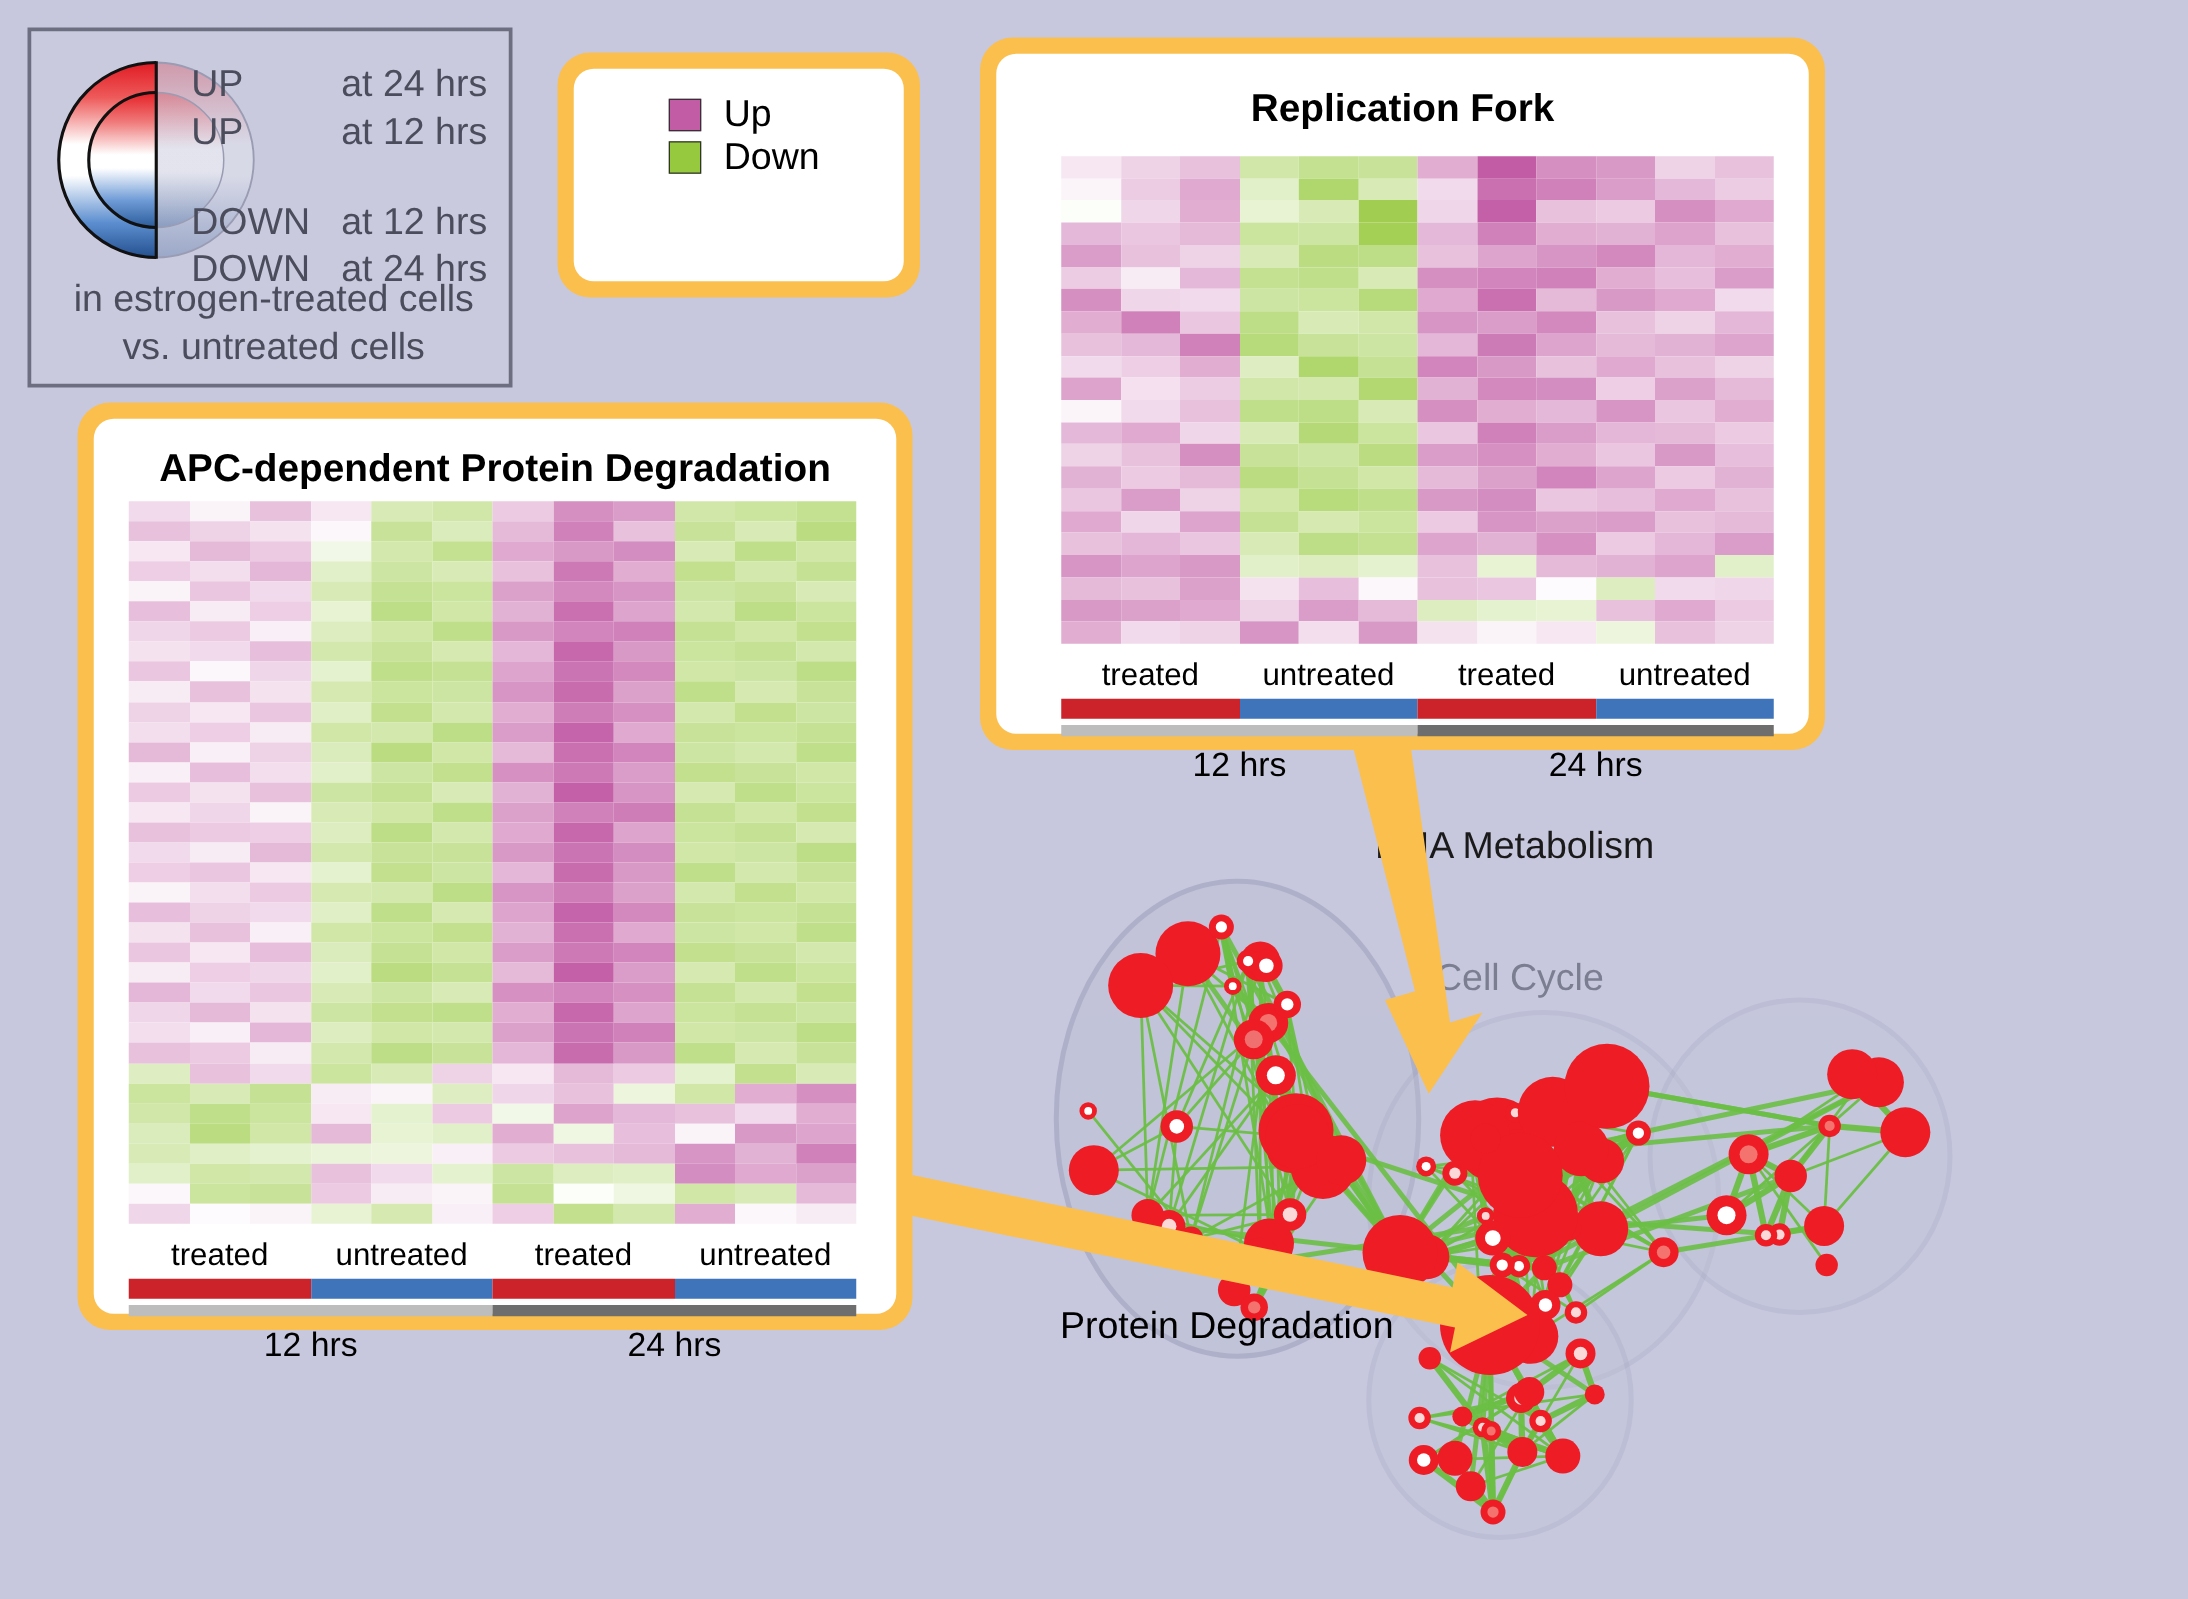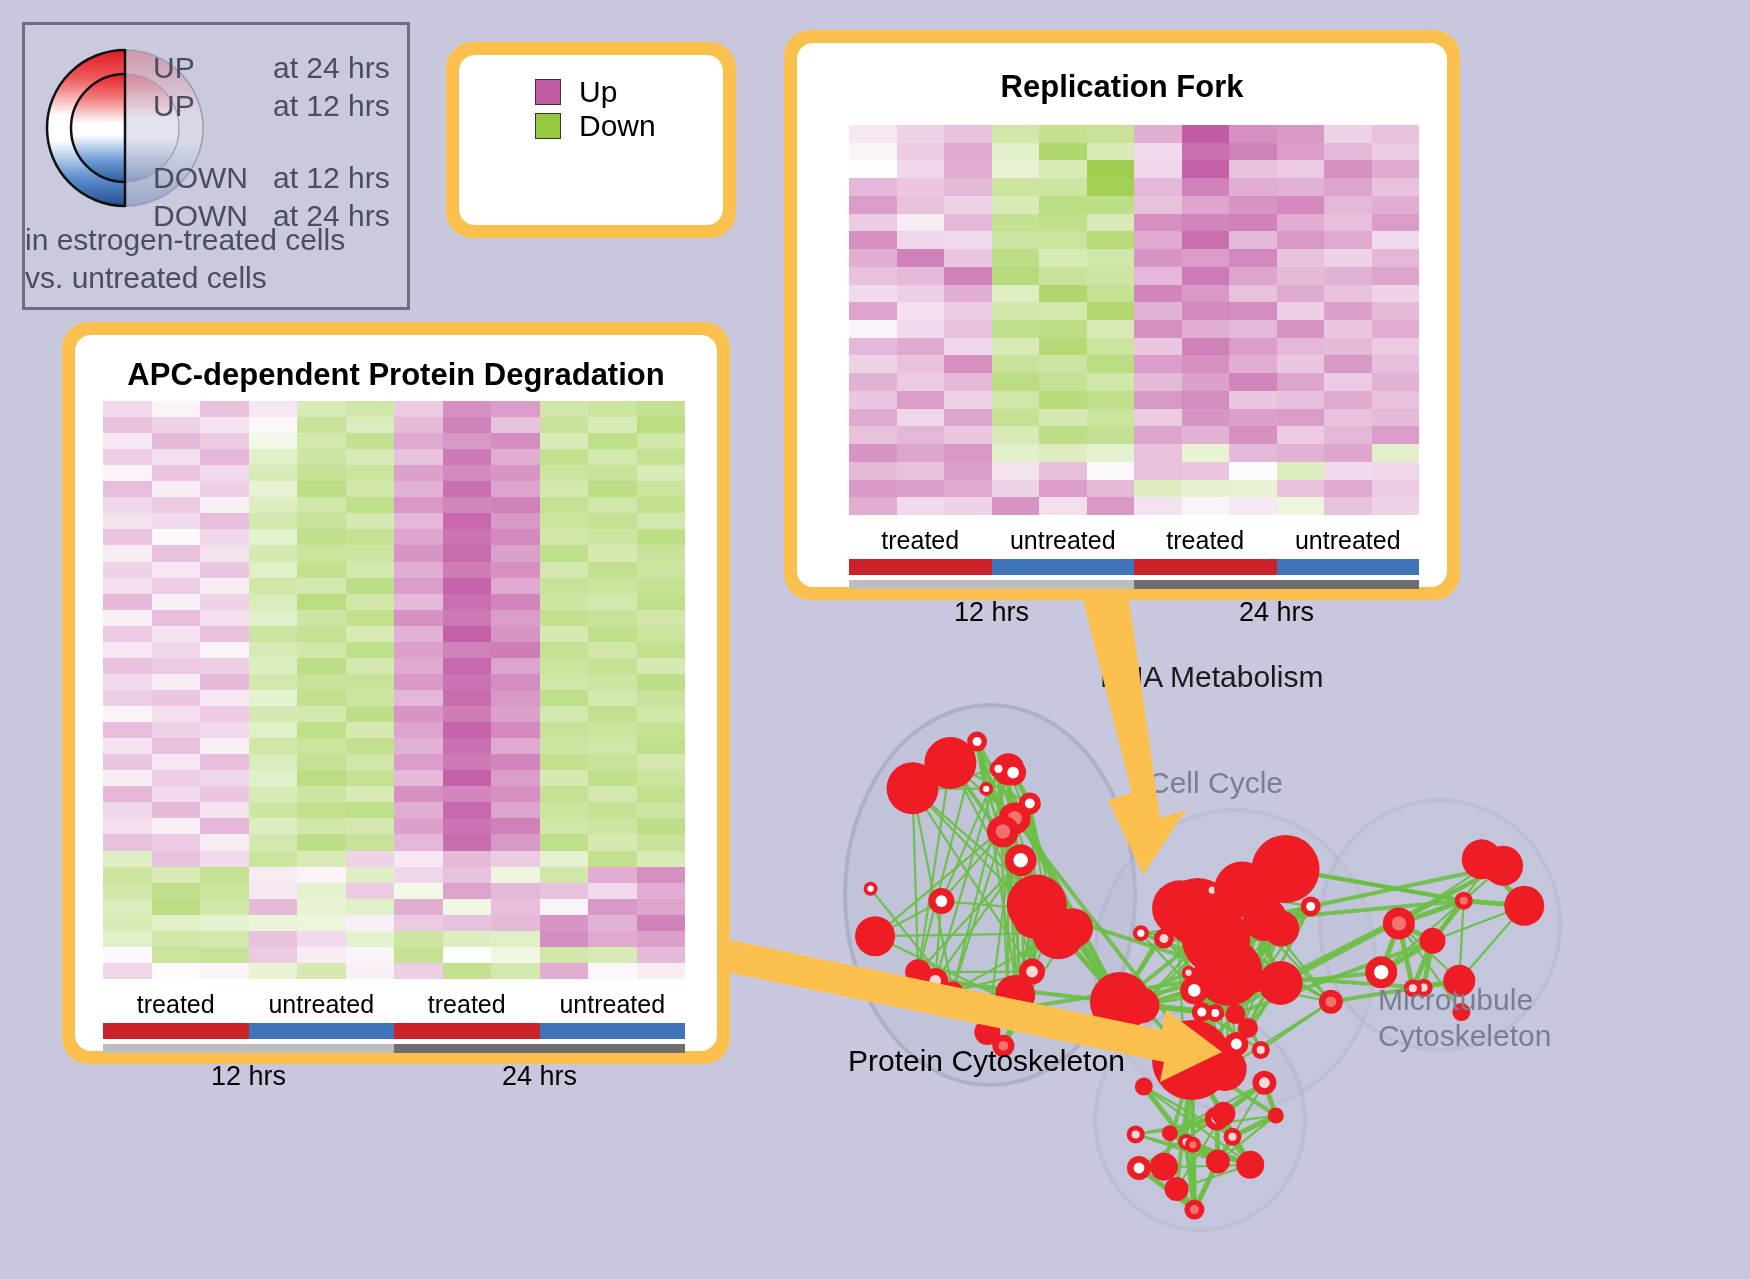--- a/index.html
+++ b/index.html
@@ -17,21 +17,21 @@
     position:absolute;left:22px;top:22px;width:388px;height:288px;
     background:#c9cade;border:3px solid #6d6f80;box-sizing:border-box;
   }
   .key-ring-wrap{position:absolute;left:20px;top:18px;width:160px;height:170px;}
   .key-rows{position:absolute;left:128px;top:26px;}
   .key-row{display:flex;align-items:baseline;height:38px;}
   .key-row .w1{width:120px;color:#4b4d5c;font-size:30px;}
   .key-row .w2{color:#4b4d5c;font-size:30px;}
   .key-gap{height:34px;}
   .key-caption{
-    position:absolute;left:0;top:196px;width:388px;text-align:left;
+    position:absolute;left:0;top:196px;width:388px;text-align:center;
     color:#4b4d5c;font-size:30px;line-height:38px;
   }
 
   
   .panel{
     position:absolute;background:#fbbf4e;border-radius:26px;
     box-sizing:border-box;padding:13px;
   }
   .panel-inner{
     width:100%;height:100%;background:#ffffff;border-radius:16px;
@@ -1387,26 +1387,22 @@
         <circle cx="432.4833797658486" cy="506.7950720138108" r="9" fill="#ee1c25"></circle>
         <circle cx="432.4833797658486" cy="506.7950720138108" r="4.05" fill="#fbd9d9"></circle>
         <circle cx="464.41694340973595" cy="452.7299723648291" r="12" fill="#ee1c25"></circle>
         <circle cx="464.41694340973595" cy="452.7299723648291" r="5.4" fill="#fbd9d9"></circle>
         <circle cx="320" cy="372" r="30" fill="#ee1c25"></circle>
         <circle cx="392" cy="430" r="40" fill="#ee1c25"></circle>
       </svg>
 
     <div class="net-label" id="lbl-dna">DNA Metabolism</div>
     <div class="net-label gray" id="lbl-cc">Cell Cycle</div>
-    <div class="net-label gray" id="lbl-mt">
-      <div>Microtubule</div>
-      <div>Cytoskeleton</div>
-    </div>
     <div class="net-label" id="lbl-ub">
-      <div>Protein Cytoskeleton</div>
+      <div>Protein Degradation</div>
     </div>
   </div>
 
   <svg id="connectors" width="1750" height="1279" style="position:absolute;left:0;top:0;pointer-events:none;">
 
     <polygon points="1083,600 1129,600 1160,818 1186,810 1143,875 1108,800 1132,793" fill="#fbbf4e"></polygon>
 
     <polygon points="730,940 1162,1030 1166,1010 1222,1052 1160,1082 1164,1062 726,972" fill="#fbbf4e"></polygon>
   </svg>
 

